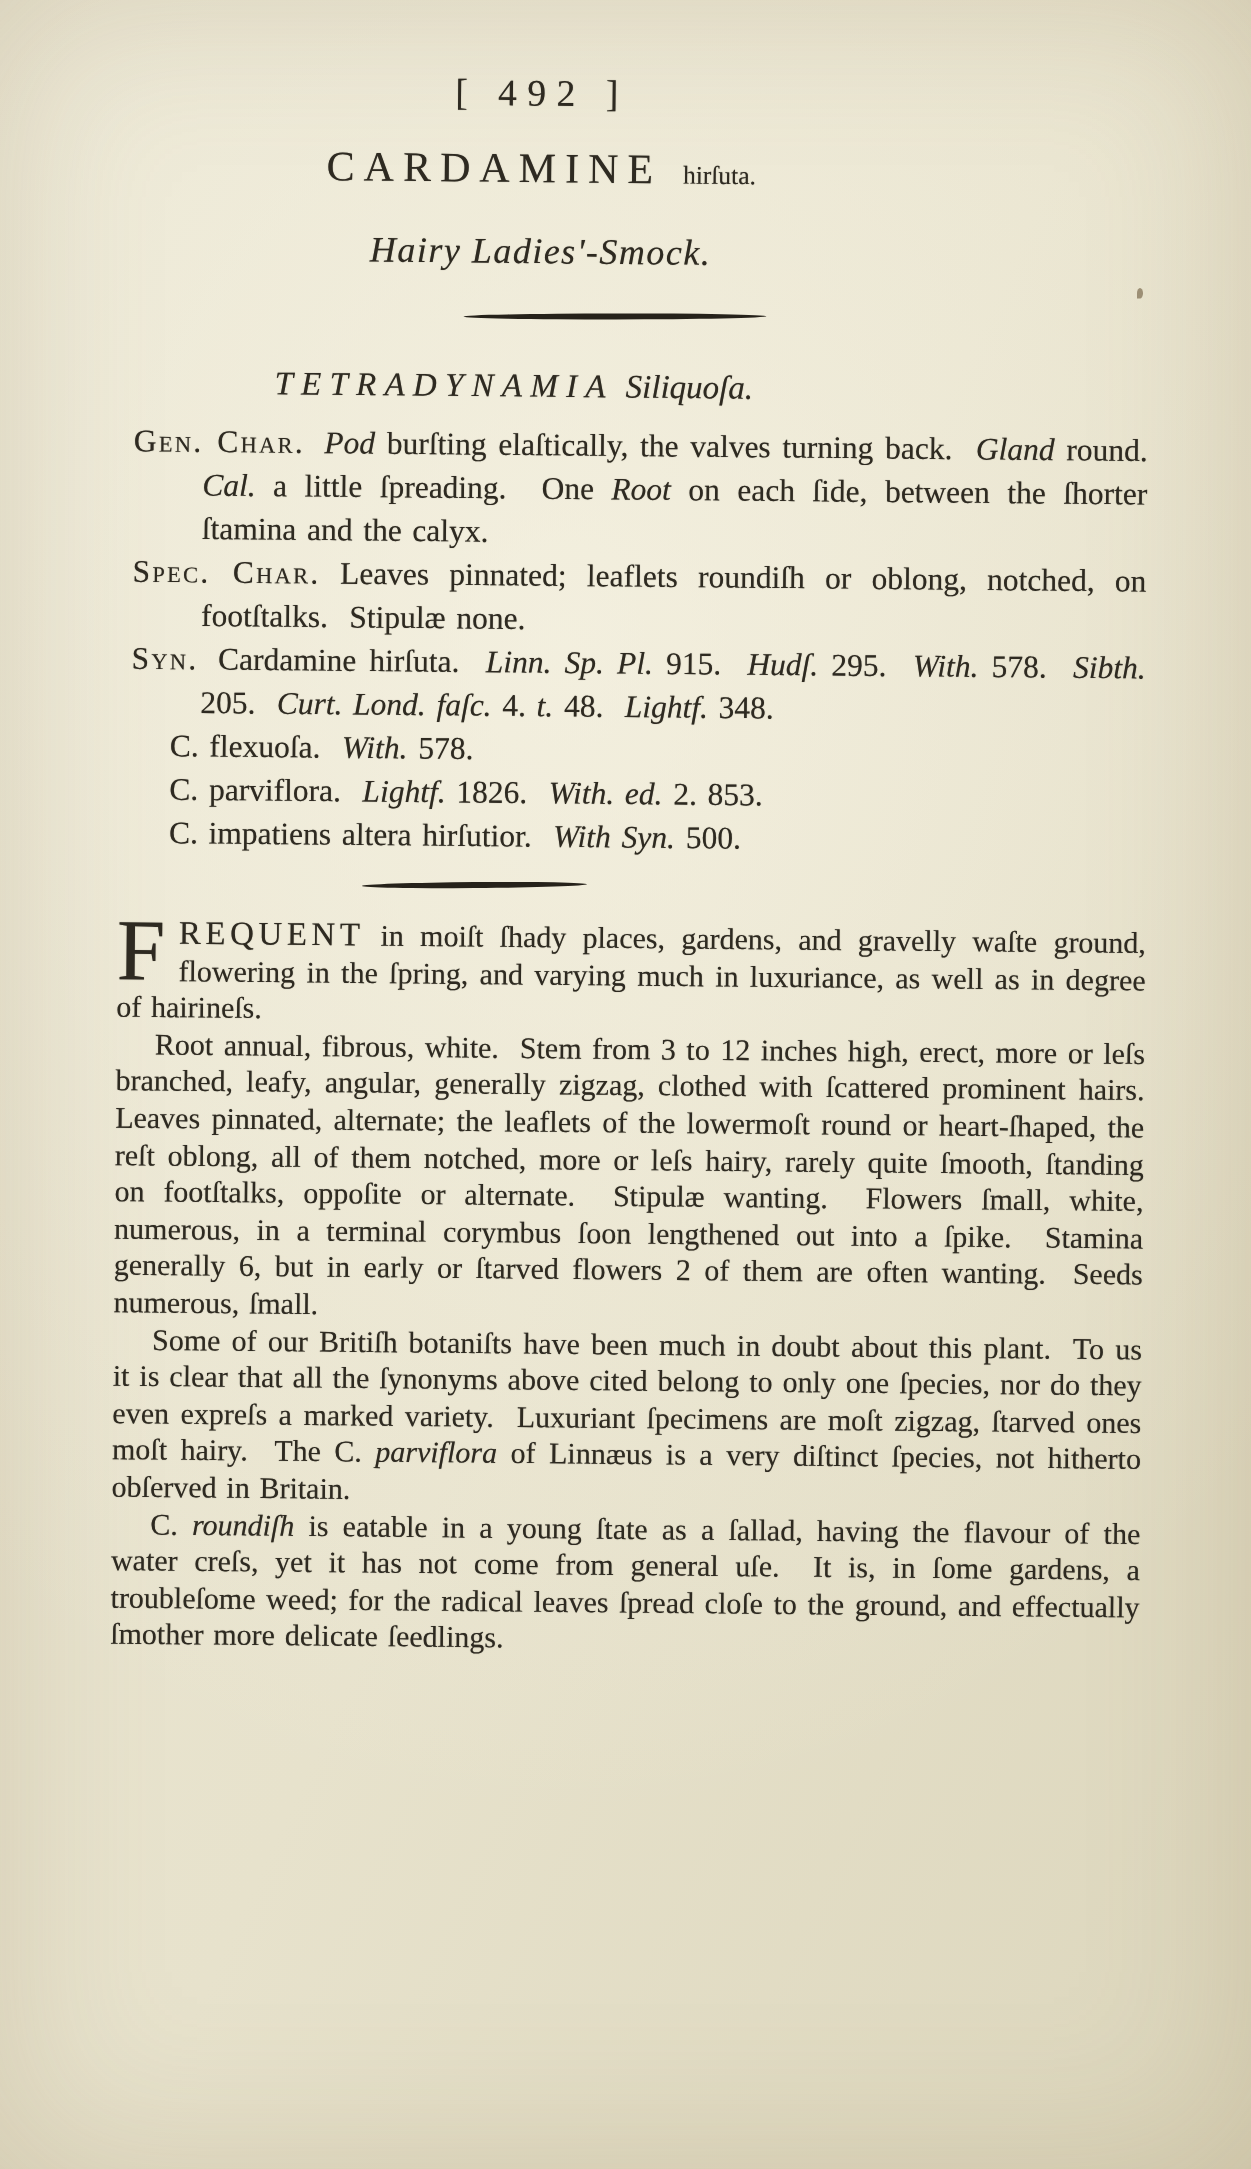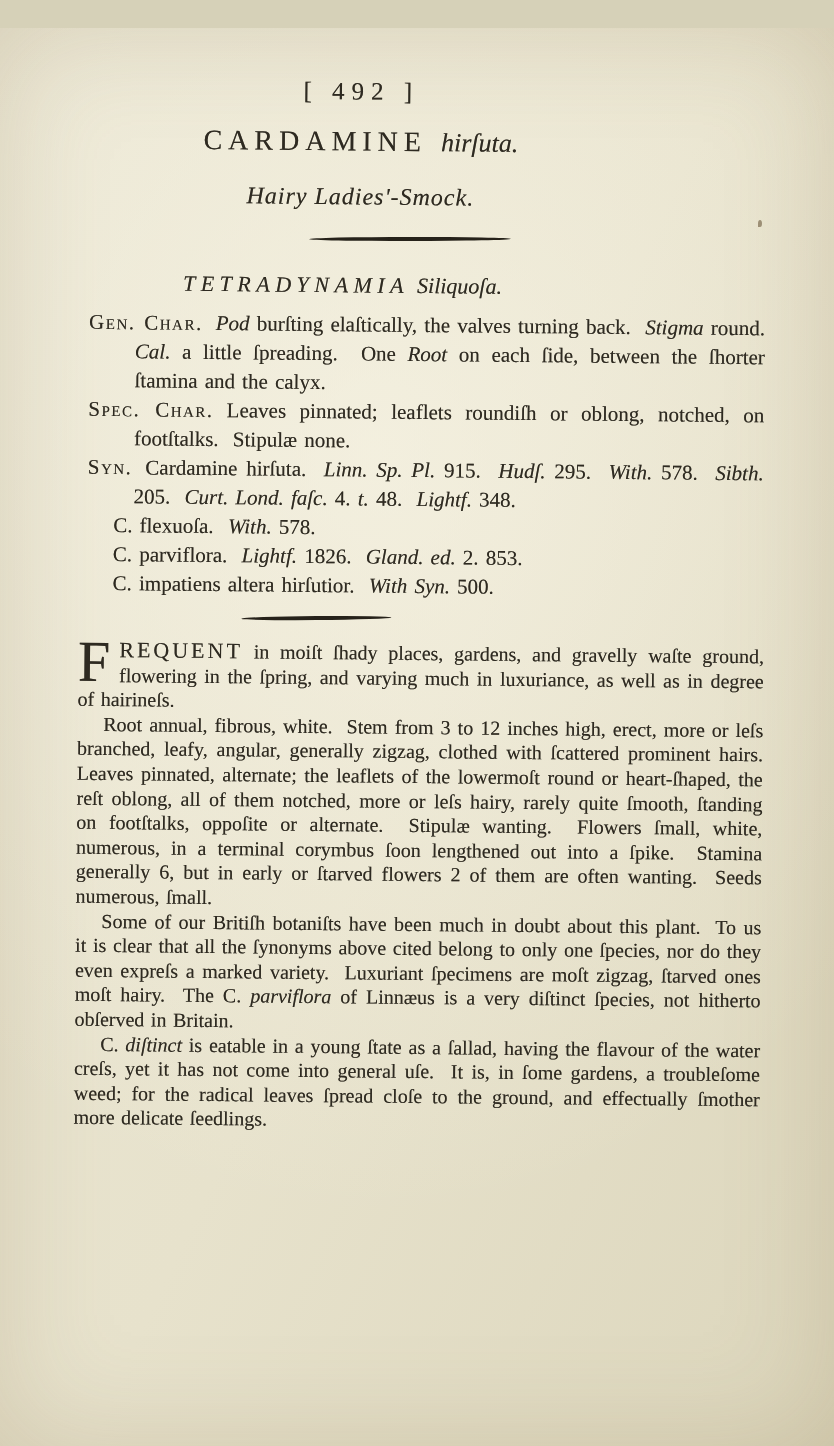--- a/index.html
+++ b/index.html
@@ -7,32 +7,31 @@
     width:834px; height:1446px; overflow:hidden; position:relative;
     font-family:"Liberation Serif","DejaVu Serif",serif;
   }
   .page {
     position:absolute; inset:0;
     background:
       radial-gradient(130% 90% at 45% 30%, rgba(252,249,236,0.55) 0%, rgba(252,249,236,0) 60%),
       linear-gradient(115deg, #ebe7d4 0%, #e7e2cc 50%, #dcd6bc 100%);
     box-shadow: inset 0 0 110px rgba(135,115,75,0.22);
     color:#2e2a21;
-    margin-top:28px;
   }
   .content {
     position:absolute; inset:0; padding-top:50px;
     transform:rotate(0.55deg); transform-origin:50% 0;
     text-shadow:0 0 0.6px rgba(46,42,33,0.55);
   }
   .head-col { width:724px; text-align:center; }
   .page-number { font-size:25px; letter-spacing:7px; }
   .title-line { margin-top:20px; white-space:pre-wrap; }
   .genus { font-size:28px; letter-spacing:6px; }
-  .epithet { font-size:26px; margin-left:14px;font-style:italic; }
+  .epithet { font-size:17px; margin-left:14px; }
   .common-name { margin-top:26px; font-size:24px; font-style:italic; letter-spacing:1px; }
   .rule { height:4px; background:#26221a; border-radius:50%; }
   .rule1 { width:202px; margin:26px 0 0 311px; transform:rotate(-0.6deg); }
   .rule2 { width:150px; margin:16px 0 0 247px; transform:rotate(-1deg); }
   .taxonomy { margin-top:32px; width:690px; text-align:center; font-size:22px; font-style:italic; }
   .order { letter-spacing:5.5px; margin-right:8px; }
   .charblock { margin:12px 66px 0 92px; }
   .charpar {
     margin:0; font-size:21px; line-height:29px; text-align:justify;
     white-space:pre-wrap; word-spacing:0.09em;
@@ -66,32 +65,32 @@
       <div class="page-number">[  492  ]</div>
       <div class="title-line"><span class="genus">CARDAMINE</span><span class="epithet">hirſuta.</span></div>
       <div class="common-name">Hairy Ladies'-Smock.</div>
     </div>
 
     <div class="rule rule1"></div>
 
     <div class="taxonomy"><span class="order">TETRADYNAMIA</span><span>Siliquoſa.</span></div>
 
     <div class="charblock">
-      <p class="charpar hang1"><span class="sc">Gen. Char.</span><span><span class="it">Pod</span><span> burſting elaſtically, the valves turning back.  </span><span class="it">Stigma</span><span> round.  </span><span class="it">Cal.</span><span> a little ſpreading.  One </span><span class="it">Root</span><span> on each ſide, between the ſhorter ſtamina and the calyx.</span></span></p>
+      <p class="charpar hang1"><span class="sc">Gen. Char.</span><span><span class="it">Pod</span><span> burſting elaſtically, the valves turning back.  </span><span class="it">Gland</span><span> round.  </span><span class="it">Cal.</span><span> a little ſpreading.  One </span><span class="it">Root</span><span> on each ſide, between the ſhorter ſtamina and the calyx.</span></span></p>
       <p class="charpar hang1"><span class="sc">Spec. Char.</span><span>Leaves pinnated; leaflets roundiſh or oblong, notched, on footſtalks.  Stipulæ none.</span></p>
       <p class="charpar hang1"><span class="sc">Syn.</span><span><span>Cardamine hirſuta.  </span><span class="it">Linn. Sp. Pl.</span><span> 915.  </span><span class="it">Hudſ.</span><span> 295.  </span><span class="it">With.</span><span> 578.  </span><span class="it">Sibth.</span><span> 205.  </span><span class="it">Curt. Lond. faſc.</span><span> 4. </span><span class="it">t.</span><span> 48.  </span><span class="it">Lightf.</span><span> 348.</span></span></p>
       <p class="charpar synline"><span>C. flexuoſa.  </span><span class="it">With.</span><span> 578.</span></p>
-      <p class="charpar synline"><span>C. parviflora.  </span><span class="it">Lightf.</span><span> 1826.  </span><span class="it">Gland. ed.</span><span> 2. 853.</span></p>
+      <p class="charpar synline"><span>C. parviflora.  </span><span class="it">Lightf.</span><span> 1826.  </span><span class="it">With. ed.</span><span> 2. 853.</span></p>
       <p class="charpar synline"><span>C. impatiens altera hirſutior.  </span><span class="it">With Syn.</span><span> 500.</span></p>
     </div>
 
     <div class="rule rule2"></div>
 
     <div class="bodyblock">
       <p class="bodypar"><span class="dropcap">F</span><span class="leadcaps">REQUENT</span><span> in moiſt ſhady places, gardens, and gravelly waſte ground, flowering in the ſpring, and varying much in luxuriance, as well as in degree of hairineſs.</span></p>
       <p class="bodypar indent">Root annual, fibrous, white.  Stem from 3 to 12 inches high, erect, more or leſs branched, leafy, angular, generally zigzag, clothed with ſcattered prominent hairs.  Leaves pinnated, alternate; the leaflets of the lowermoſt round or heart-ſhaped, the reſt oblong, all of them notched, more or leſs hairy, rarely quite ſmooth, ſtanding on footſtalks, oppoſite or alternate.  Stipulæ wanting.  Flowers ſmall, white, numerous, in a terminal corymbus ſoon lengthened out into a ſpike.  Stamina generally 6, but in early or ſtarved flowers 2 of them are often wanting.  Seeds numerous, ſmall.</p>
       <p class="bodypar indent"><span>Some of our Britiſh botaniſts have been much in doubt about this plant.  To us it is clear that all the ſynonyms above cited belong to only one ſpecies, nor do they even expreſs a marked variety.  Luxuriant ſpecimens are moſt zigzag, ſtarved ones moſt hairy.  The C. </span><span class="it">parviflora</span><span> of Linnæus is a very diſtinct ſpecies, not hitherto obſerved in Britain.</span></p>
-      <p class="bodypar indent"><span>C. </span><span class="it">diſtinct</span><span> is eatable in a young ſtate as a ſallad, having the flavour of the water creſs, yet it has not come into general uſe.  It is, in ſome gardens, a troubleſome weed; for the radical leaves ſpread cloſe to the ground, and effectually ſmother more delicate ſeedlings.</span></p>
+      <p class="bodypar indent"><span>C. </span><span class="it">roundiſh</span><span> is eatable in a young ſtate as a ſallad, having the flavour of the water creſs, yet it has not come from general uſe.  It is, in ſome gardens, a troubleſome weed; for the radical leaves ſpread cloſe to the ground, and effectually ſmother more delicate ſeedlings.</span></p>
     </div>
 
   </div>
   <div class="speck"></div>
 </div>
 
 </body></html>

